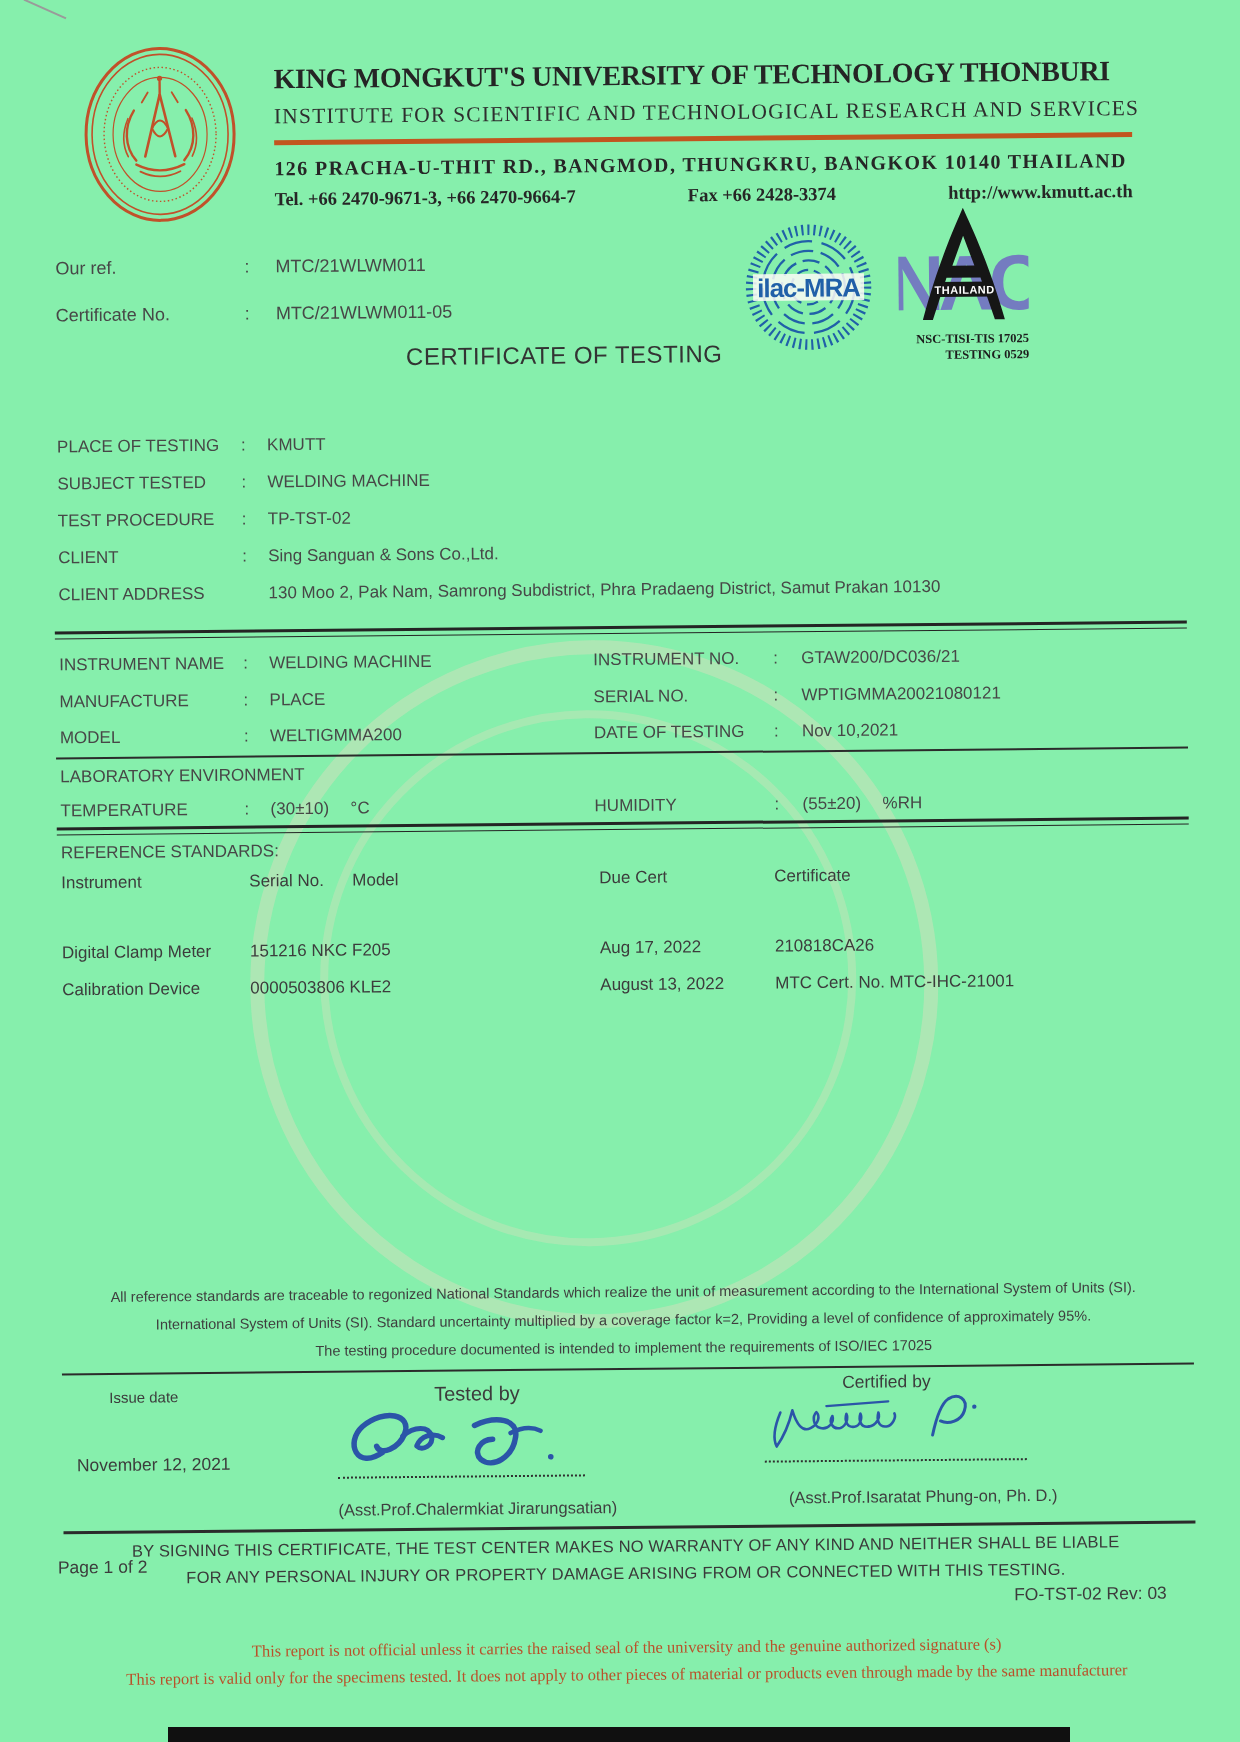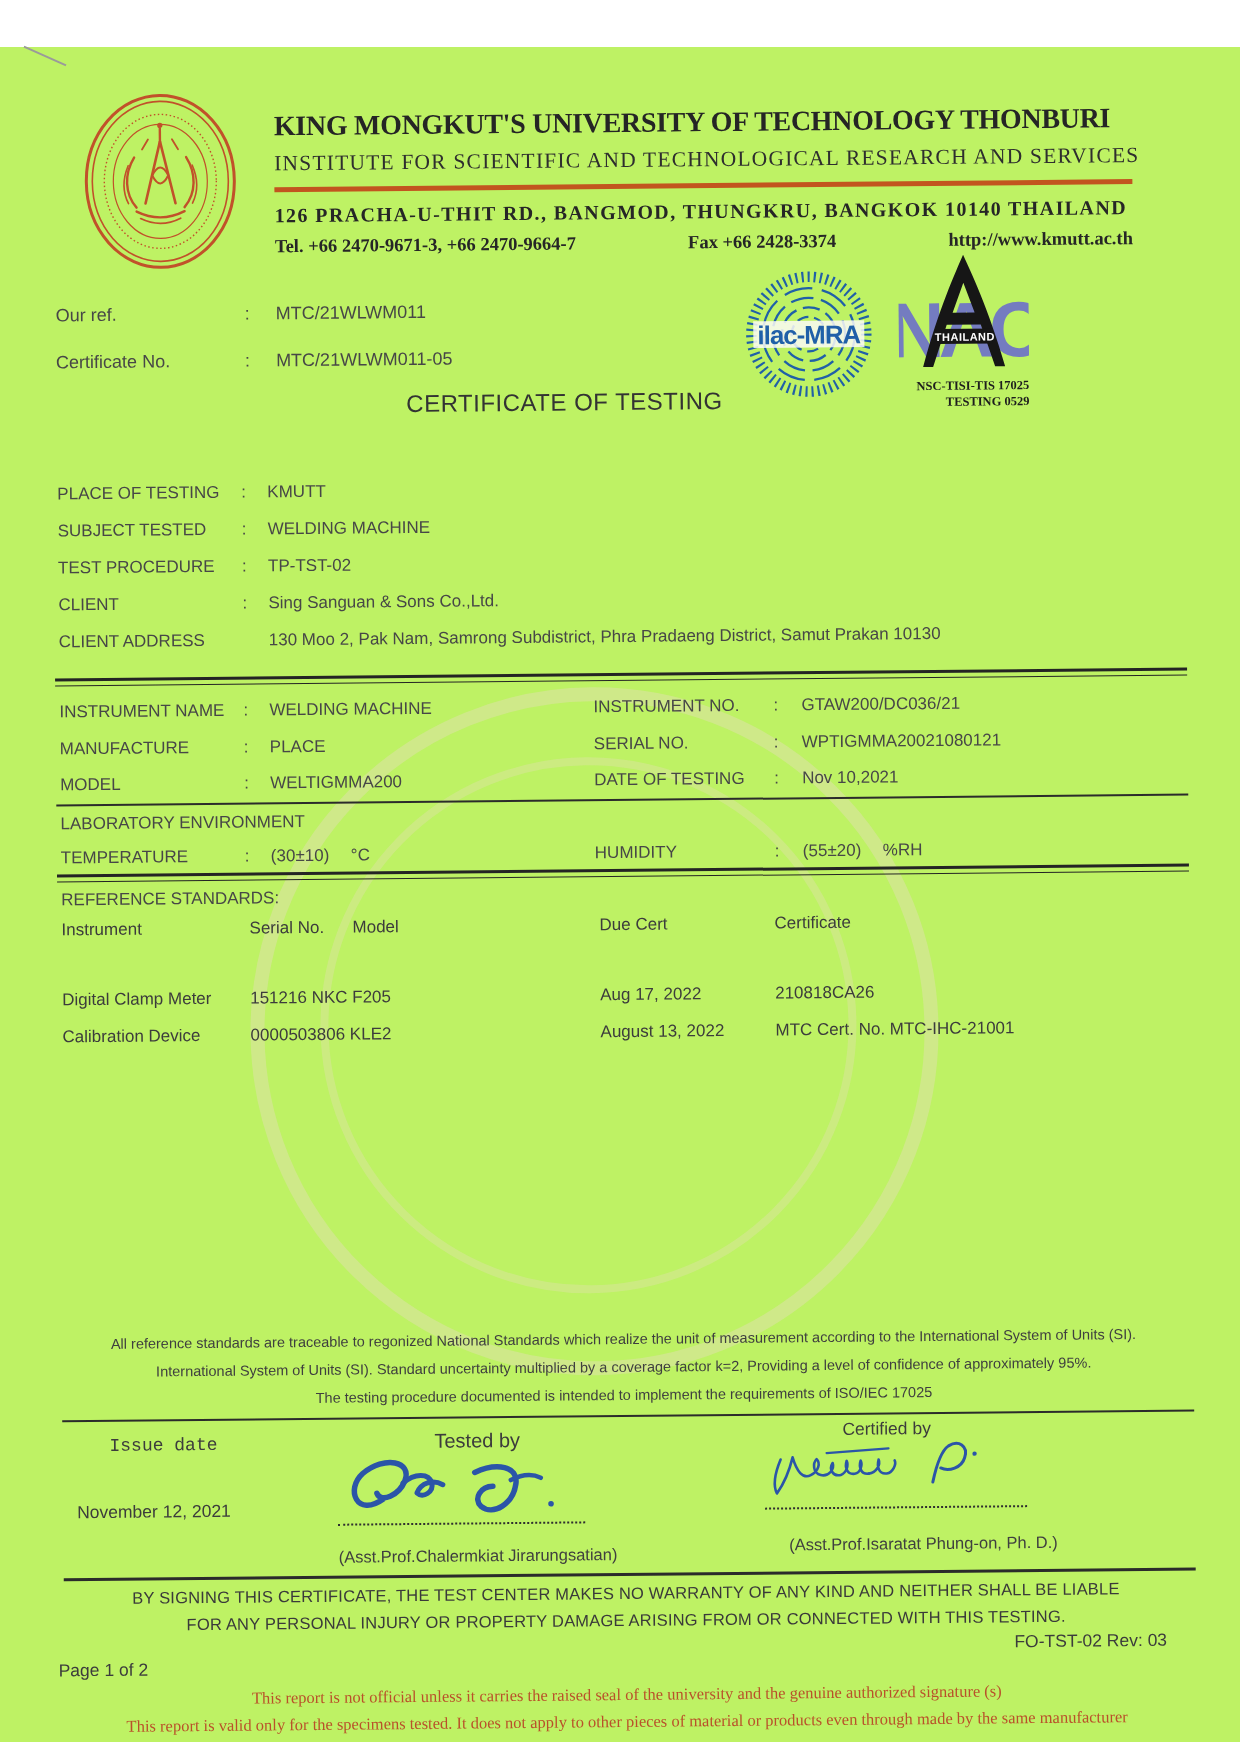--- a/index.html
+++ b/index.html
@@ -1,18 +1,18 @@
 <!DOCTYPE html>
 <html><head>
 <meta charset="utf-8">
 <style>
   html,body{margin:0;padding:0;background:#ffffff;}
   body{width:1240px;height:1742px;position:relative;overflow:hidden;
        font-family:"Liberation Sans",sans-serif;color:#3c3c3c;}
-  .sheet{position:absolute;inset:0;background:#bef264;margin-top:47px;}
+  .sheet{position:absolute;inset:0;background:#86efac;}
   .scan{position:absolute;inset:0;transform:rotate(-0.55deg);transform-origin:50% 55%;}
   .abs{position:absolute;}
   
   .uni-title{font-family:"Liberation Serif",serif;font-weight:bold;font-size:28px;
              letter-spacing:-0.3px;color:#252525;white-space:nowrap;}
   .inst-title{font-family:"Liberation Serif",serif;font-size:21.5px;letter-spacing:1.2px;
               color:#2e2e2e;margin-top:9px;white-space:nowrap;}
   .orange-rule{height:5px;background:#c2551f;margin-top:11px;}
   .addr-line{font-family:"Liberation Serif",serif;font-weight:bold;font-size:20px;
              letter-spacing:1.4px;color:#262626;margin-top:12px;white-space:nowrap;}
@@ -190,21 +190,21 @@
       <span class="abs" style="left:600px;">August 13, 2022</span>
       <span class="abs" style="left:775px;">MTC Cert. No. MTC-IHC-21001</span>
     </div>
 
     <div class="center-text note-line" style="top:1284px;">All reference standards are traceable  to regonized National Standards which realize the unit of measurement according to the International System of Units (SI).</div>
     <div class="center-text note-line" style="top:1312px;">International System of Units (SI). Standard uncertainty multiplied by a coverage factor k=2, Providing a level of confidence of approximately 95%.</div>
     <div class="center-text note-line" style="top:1340px;">The testing procedure documented is intended to implement the requirements of ISO/IEC 17025</div>
 
     <div class="hr1" style="top:1368px;height:1.6px;"></div>
 
-    <span class="abs" style="left:105px;top:1384px;font-size:18px;font-family:Liberation Mono, monospace;">Issue date</span>
+    <span class="abs" style="left:105px;top:1384px;font-size:15px;">Issue date</span>
     <span class="abs" style="left:430px;top:1381px;font-size:20px;">Tested by</span>
     <span class="abs" style="left:838px;top:1374px;font-size:17.5px;">Certified by</span>
 
     <span class="abs" style="left:72px;top:1450px;font-size:17.5px;">November 12, 2021</span>
 
     <svg class="abs" style="left:330px;top:1398px;" width="235" height="82" viewBox="0 0 235 82">
       <g fill="none" stroke="#2b55a8" stroke-linecap="round" stroke-linejoin="round">
         <path d="M48,52 C22,70 10,42 28,26 C50,8 78,14 70,34 C64,48 46,56 42,46" stroke-width="5.5"></path>
         <path d="M68,36 C80,26 94,26 97,36 C99,45 88,52 82,46 C86,36 98,32 108,38" stroke-width="5"></path>
         <path d="M140,26 C162,16 184,20 181,38 C178,58 158,70 146,60 C138,52 146,40 158,40" stroke-width="5.5"></path>
@@ -226,21 +226,21 @@
     <div class="dotted" style="left:760px;top:1396px;width:262px;height:66px;"></div>
 
     <div class="abs sig-name" style="left:300px;top:1498px;width:345px;">(Asst.Prof.Chalermkiat  Jirarungsatian)</div>
     <div class="abs sig-name" style="left:718px;top:1490px;width:400px;">(Asst.Prof.Isaratat   Phung-on, Ph. D.)</div>
 
     <div class="hr1" style="top:1526px;height:3px;"></div>
 
     <div class="center-text legal-line" style="top:1537px;">BY SIGNING THIS CERTIFICATE, THE TEST CENTER MAKES NO WARRANTY OF ANY KIND AND NEITHER SHALL BE LIABLE</div>
     <div class="center-text legal-line" style="top:1564px;">FOR ANY PERSONAL INJURY OR PROPERTY DAMAGE ARISING FROM OR CONNECTED WITH THIS TESTING.</div>
 
-    <span class="abs" style="left:52px;top:1608px;font-size:17.5px;">Page 1 of 2</span>
+    <span class="abs" style="left:52px;top:1552px;font-size:17.5px;">Page 1 of 2</span>
     <span class="abs" style="left:1008px;top:1588px;font-size:17.5px;">FO-TST-02  Rev: 03</span>
 
     <div class="center-text red-line" style="top:1638px;">This report is not official unless it carries the raised seal of the university and the genuine authorized signature (s)</div>
     <div class="center-text red-line" style="top:1665px;">This report is valid only for the specimens tested. It does not apply to other pieces of material or products even through made by the same manufacturer</div>
   </div>
 
   <div class="bottom-bar"></div>
 </div>
 
 </body></html>

